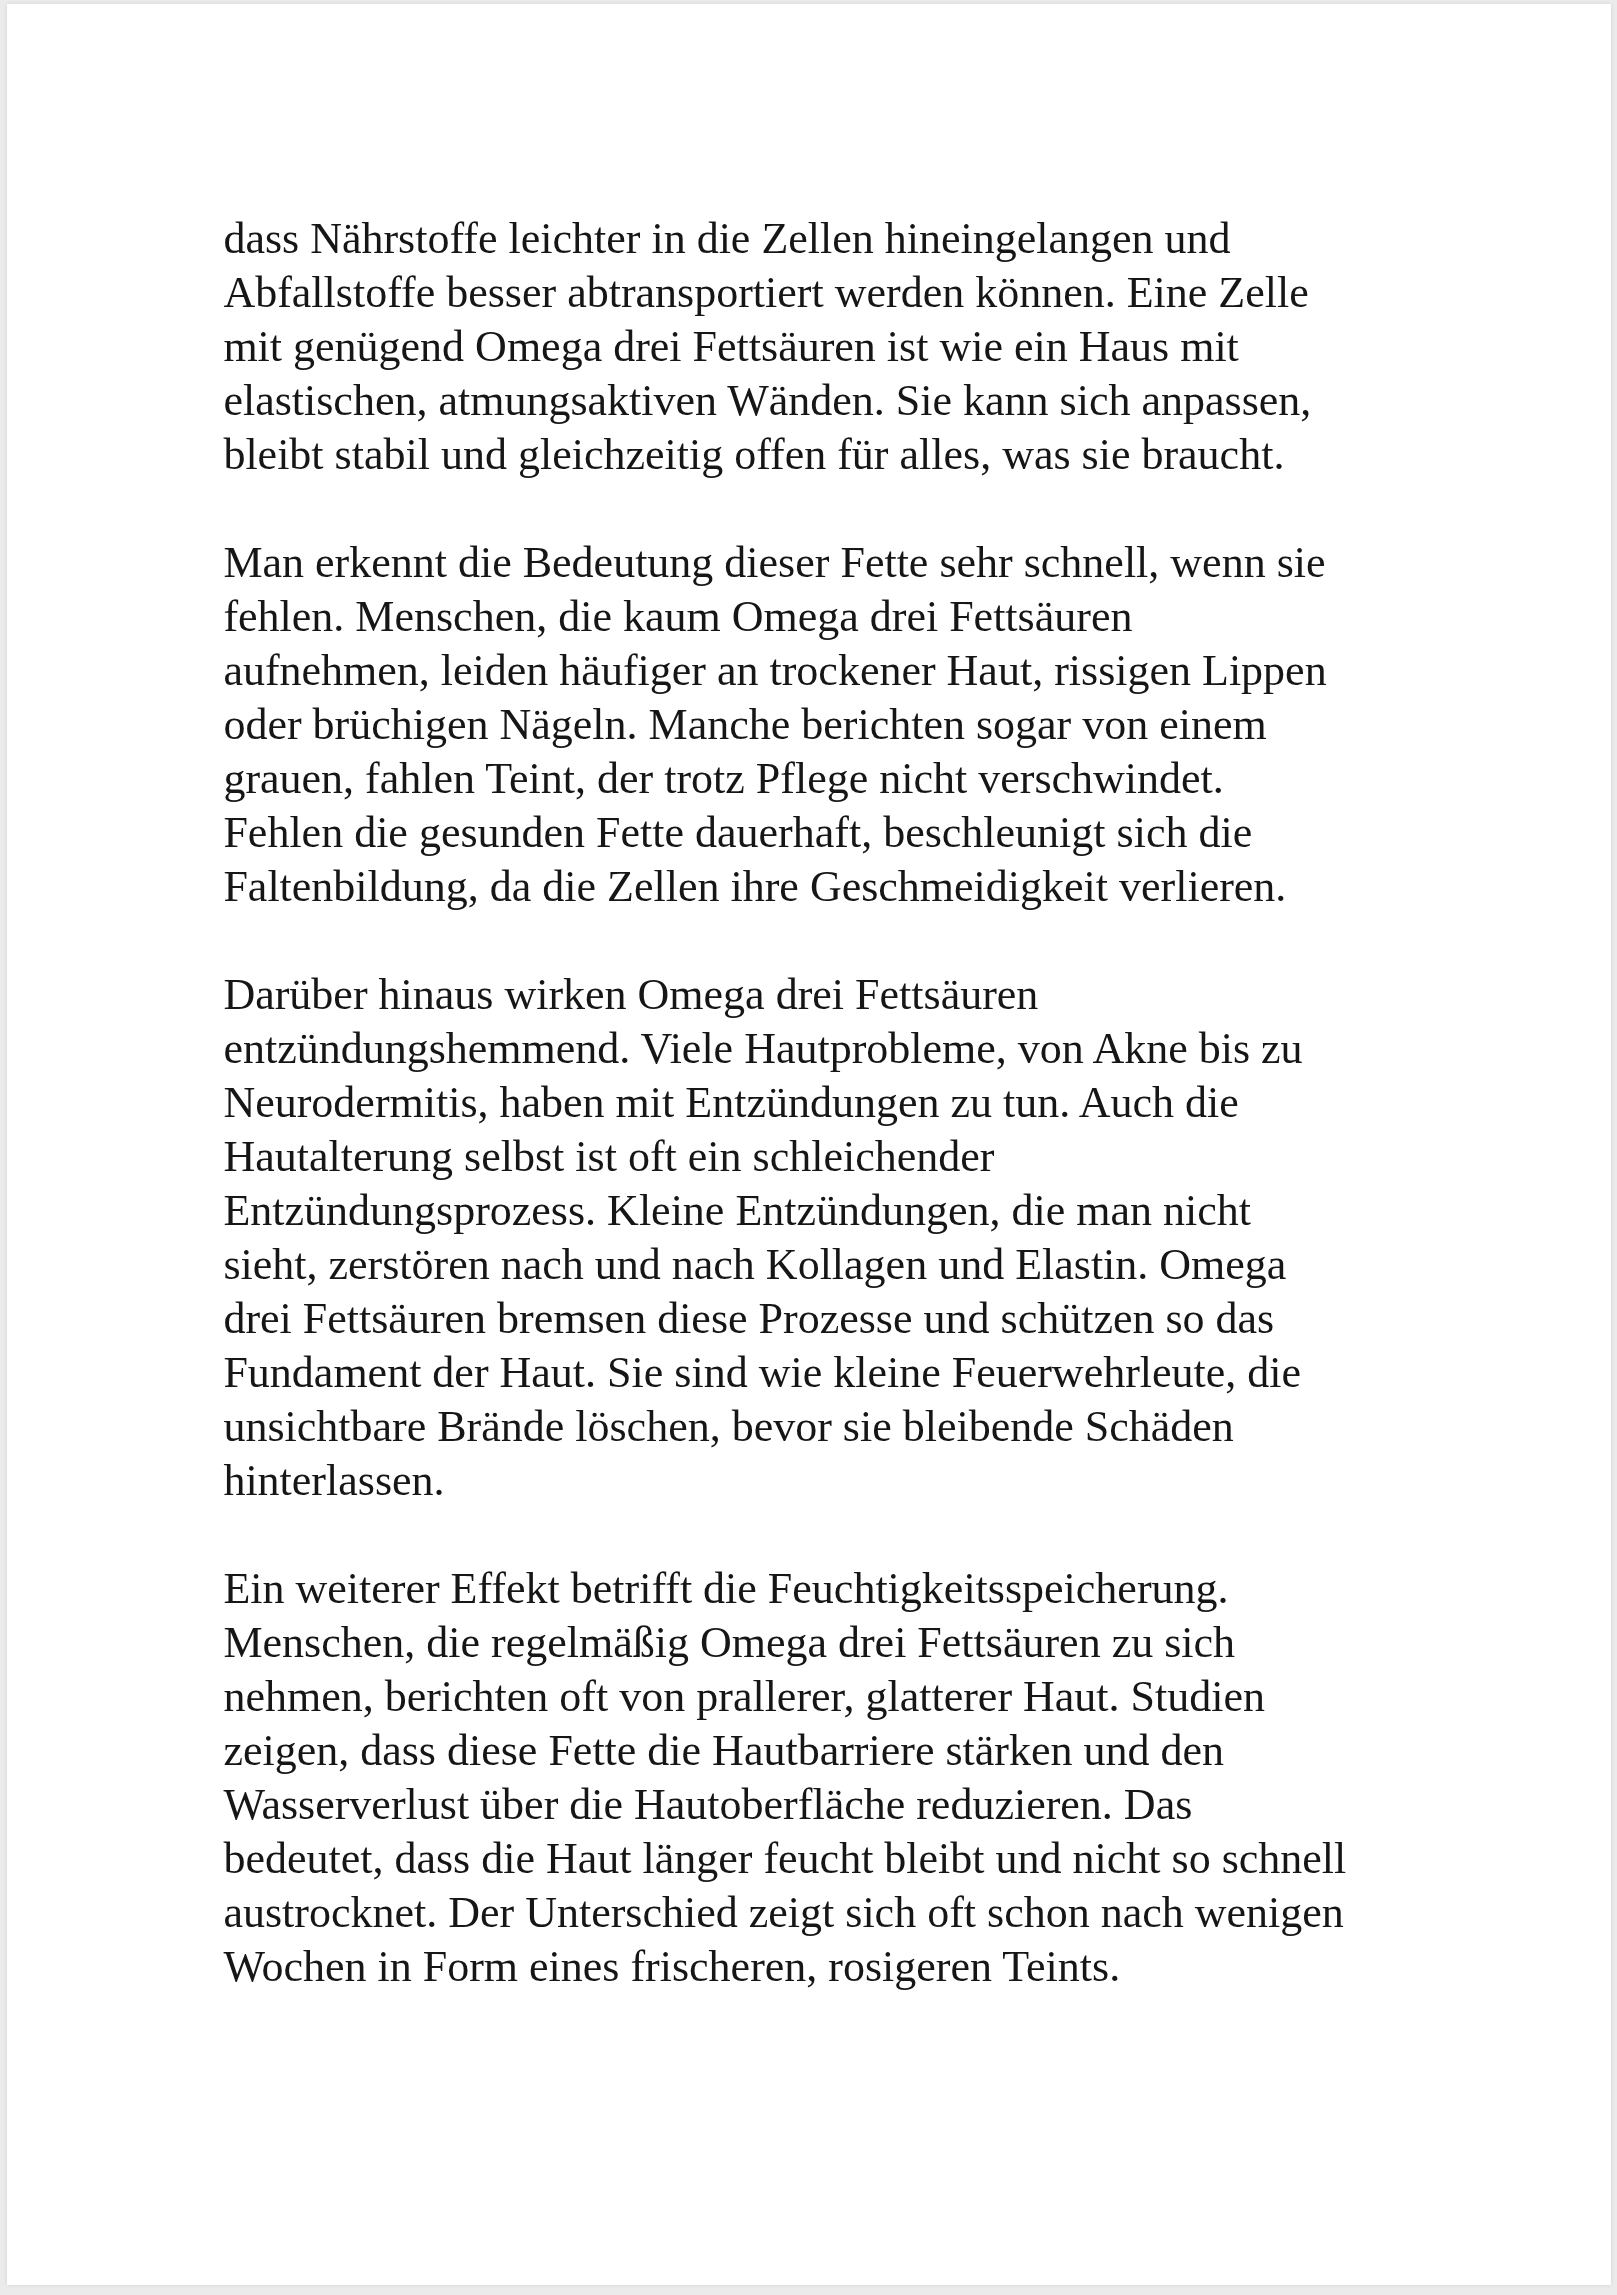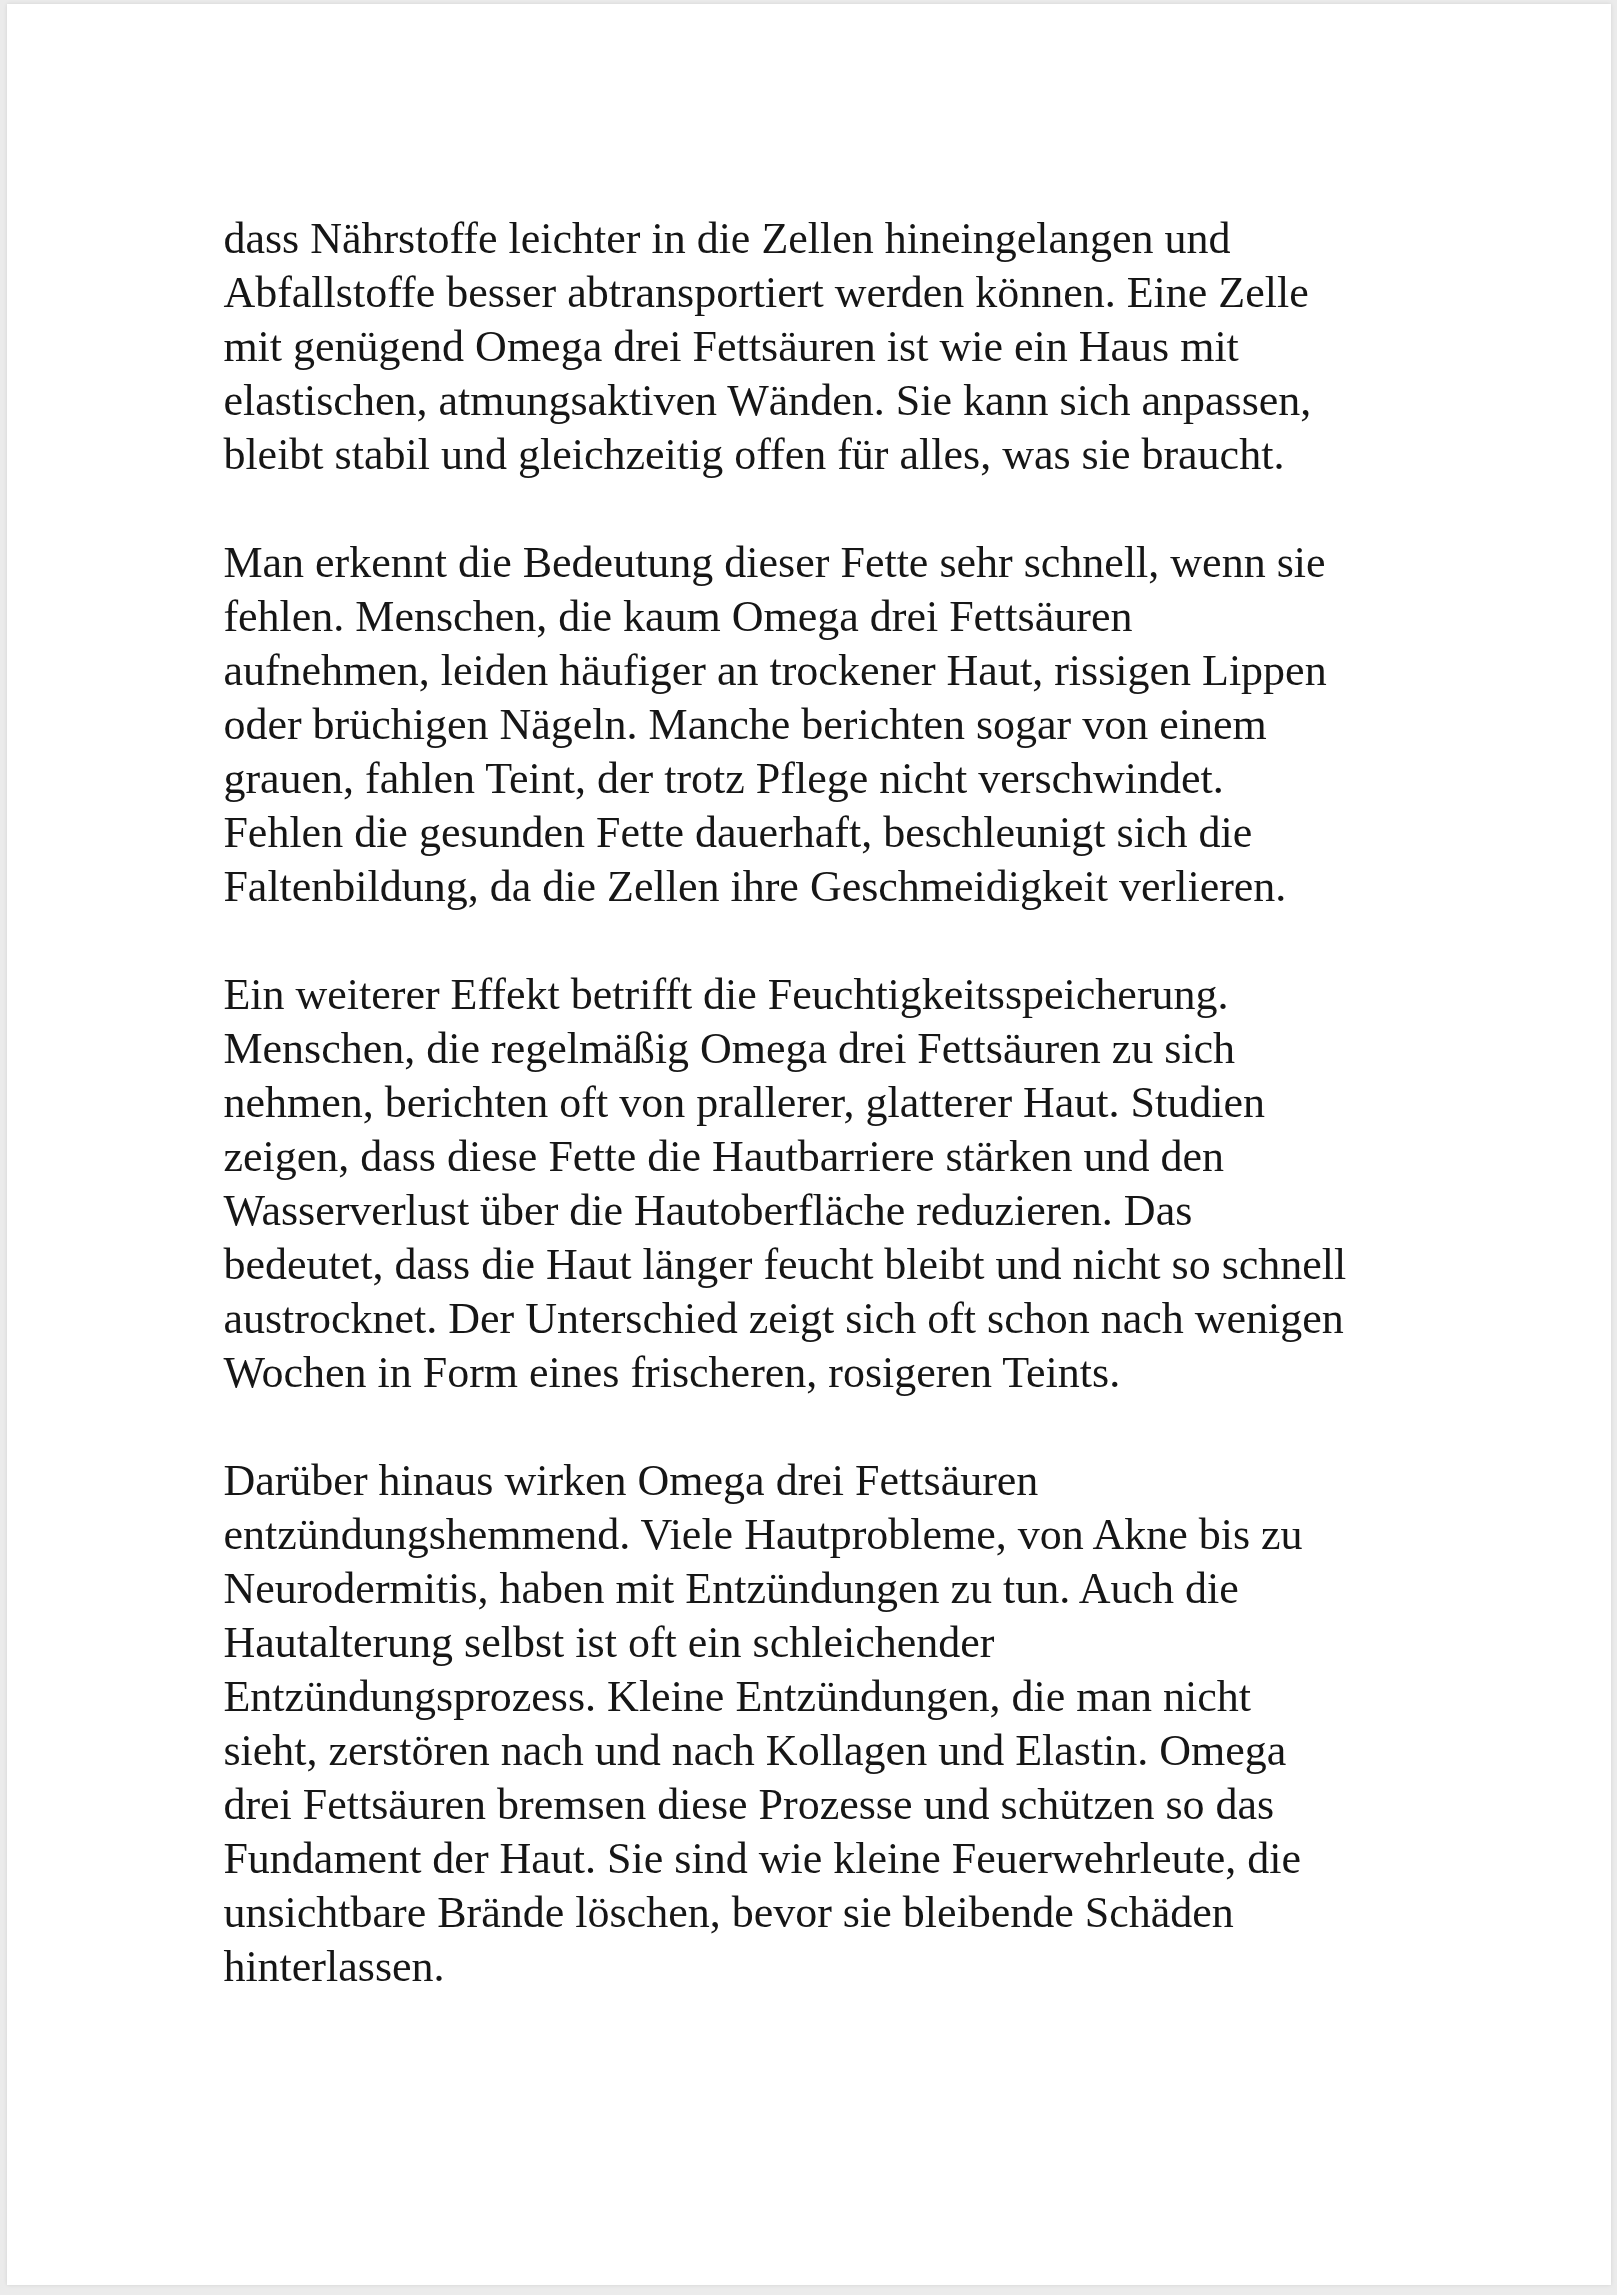--- a/index.html
+++ b/index.html
@@ -41,33 +41,33 @@
 mit genügend Omega drei Fettsäuren ist wie ein Haus mit
 elastischen, atmungsaktiven Wänden. Sie kann sich anpassen,
 bleibt stabil und gleichzeitig offen für alles, was sie braucht.</p>
     <p class="para">Man erkennt die Bedeutung dieser Fette sehr schnell, wenn sie
 fehlen. Menschen, die kaum Omega drei Fettsäuren
 aufnehmen, leiden häufiger an trockener Haut, rissigen Lippen
 oder brüchigen Nägeln. Manche berichten sogar von einem
 grauen, fahlen Teint, der trotz Pflege nicht verschwindet.
 Fehlen die gesunden Fette dauerhaft, beschleunigt sich die
 Faltenbildung, da die Zellen ihre Geschmeidigkeit verlieren.</p>
-    <p class="para">Ein weiterer Effekt betrifft die Feuchtigkeitsspeicherung.
-Menschen, die regelmäßig Omega drei Fettsäuren zu sich
-nehmen, berichten oft von prallerer, glatterer Haut. Studien
-zeigen, dass diese Fette die Hautbarriere stärken und den
-Wasserverlust über die Hautoberfläche reduzieren. Das
-bedeutet, dass die Haut länger feucht bleibt und nicht so schnell
-austrocknet. Der Unterschied zeigt sich oft schon nach wenigen
-Wochen in Form eines frischeren, rosigeren Teints.</p>
     <p class="para">Darüber hinaus wirken Omega drei Fettsäuren
 entzündungshemmend. Viele Hautprobleme, von Akne bis zu
 Neurodermitis, haben mit Entzündungen zu tun. Auch die
 Hautalterung selbst ist oft ein schleichender
 Entzündungsprozess. Kleine Entzündungen, die man nicht
 sieht, zerstören nach und nach Kollagen und Elastin. Omega
 drei Fettsäuren bremsen diese Prozesse und schützen so das
 Fundament der Haut. Sie sind wie kleine Feuerwehrleute, die
 unsichtbare Brände löschen, bevor sie bleibende Schäden
 hinterlassen.</p>
+    <p class="para">Ein weiterer Effekt betrifft die Feuchtigkeitsspeicherung.
+Menschen, die regelmäßig Omega drei Fettsäuren zu sich
+nehmen, berichten oft von prallerer, glatterer Haut. Studien
+zeigen, dass diese Fette die Hautbarriere stärken und den
+Wasserverlust über die Hautoberfläche reduzieren. Das
+bedeutet, dass die Haut länger feucht bleibt und nicht so schnell
+austrocknet. Der Unterschied zeigt sich oft schon nach wenigen
+Wochen in Form eines frischeren, rosigeren Teints.</p>
   </div>
 </div>
 
 
 </body></html>

